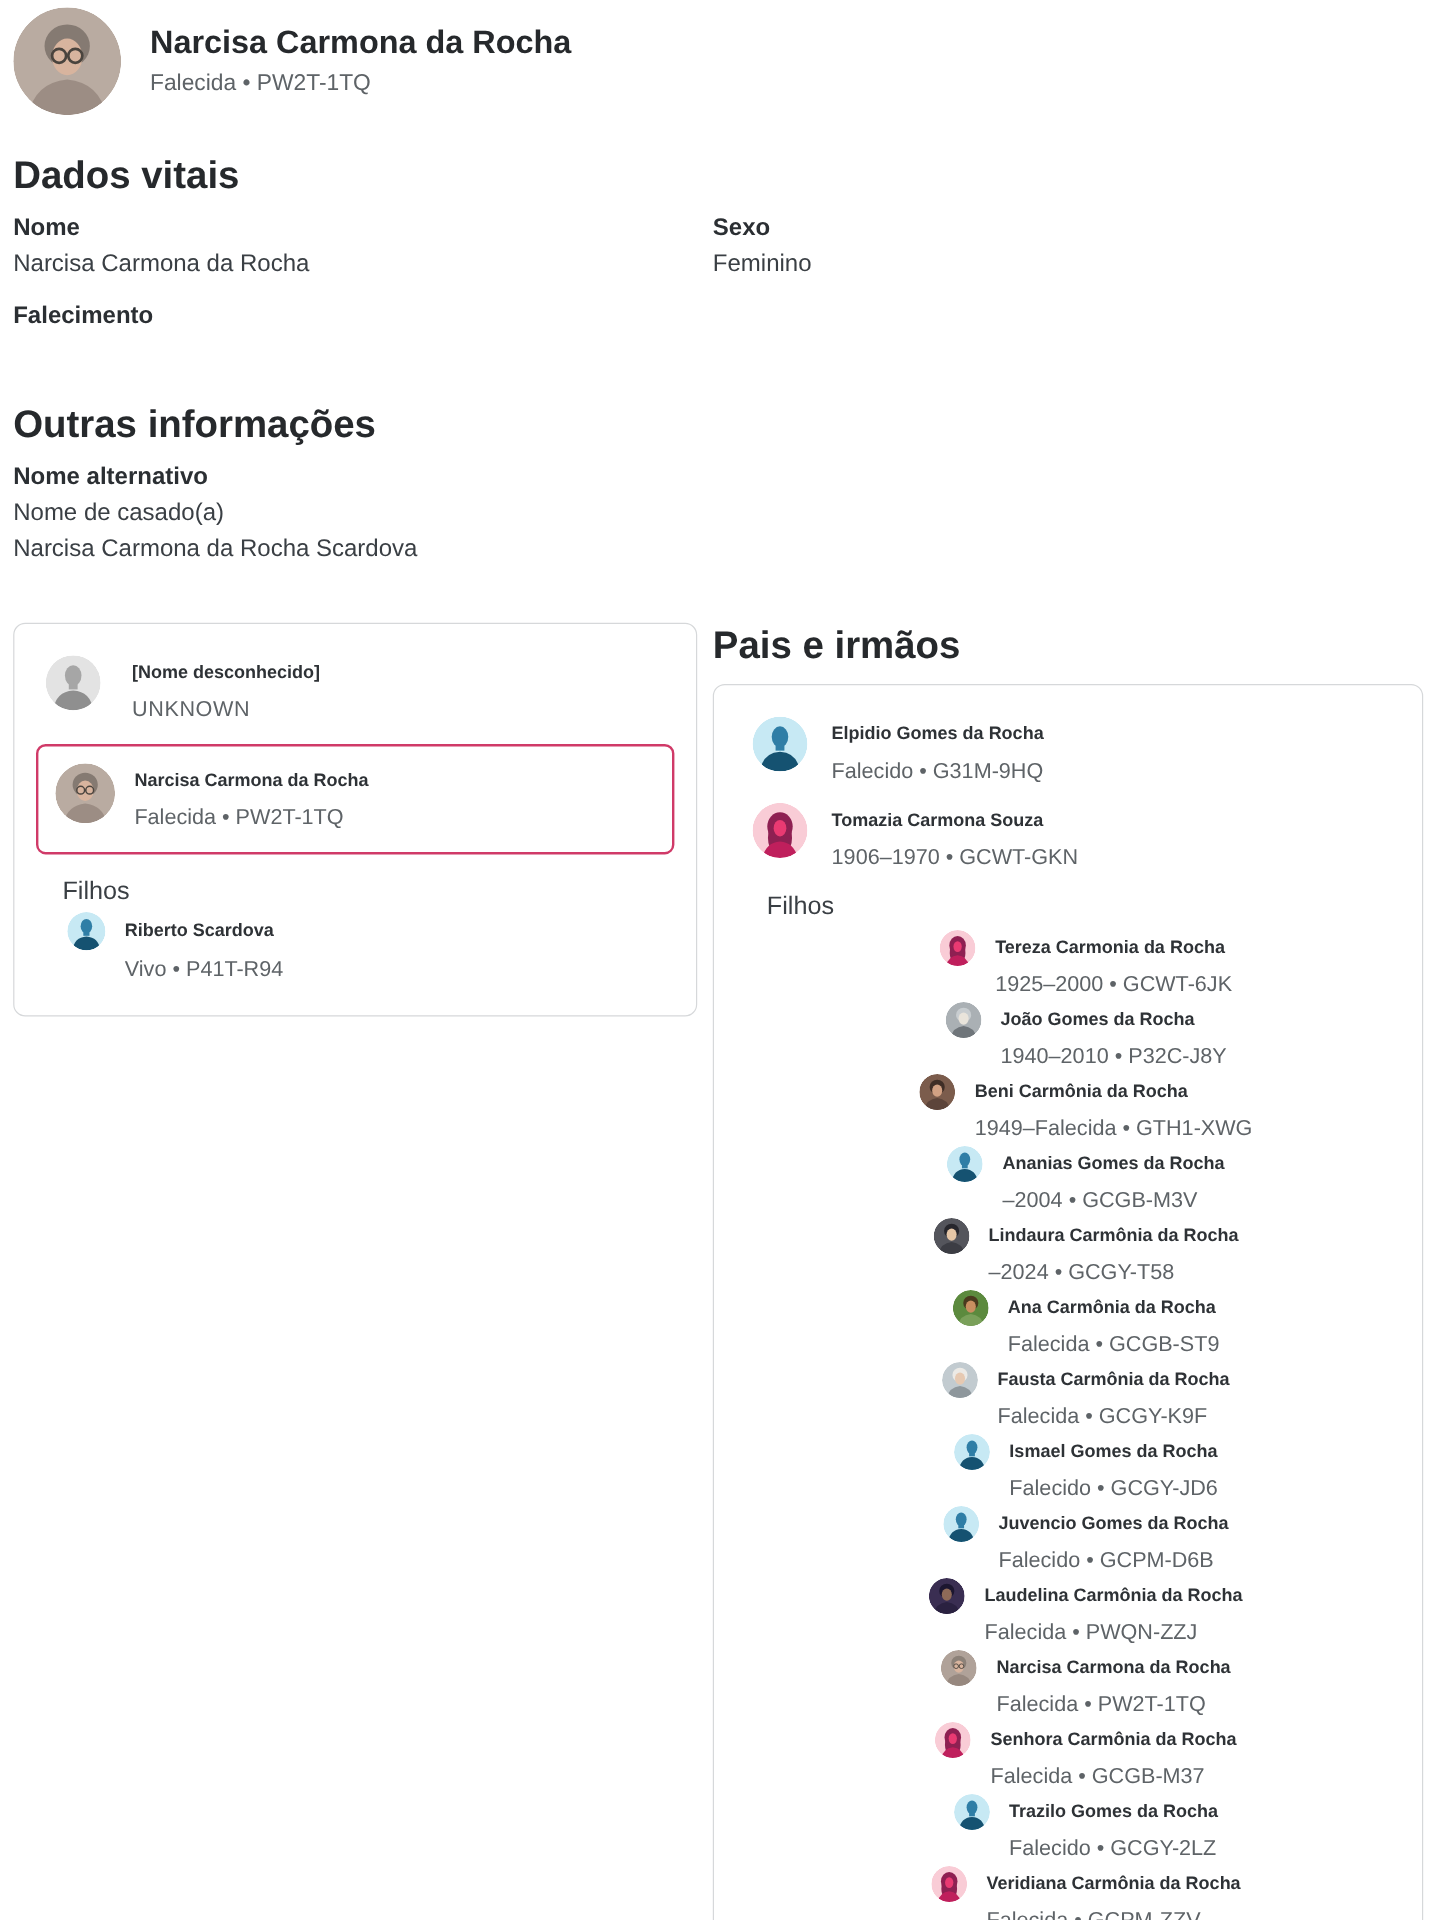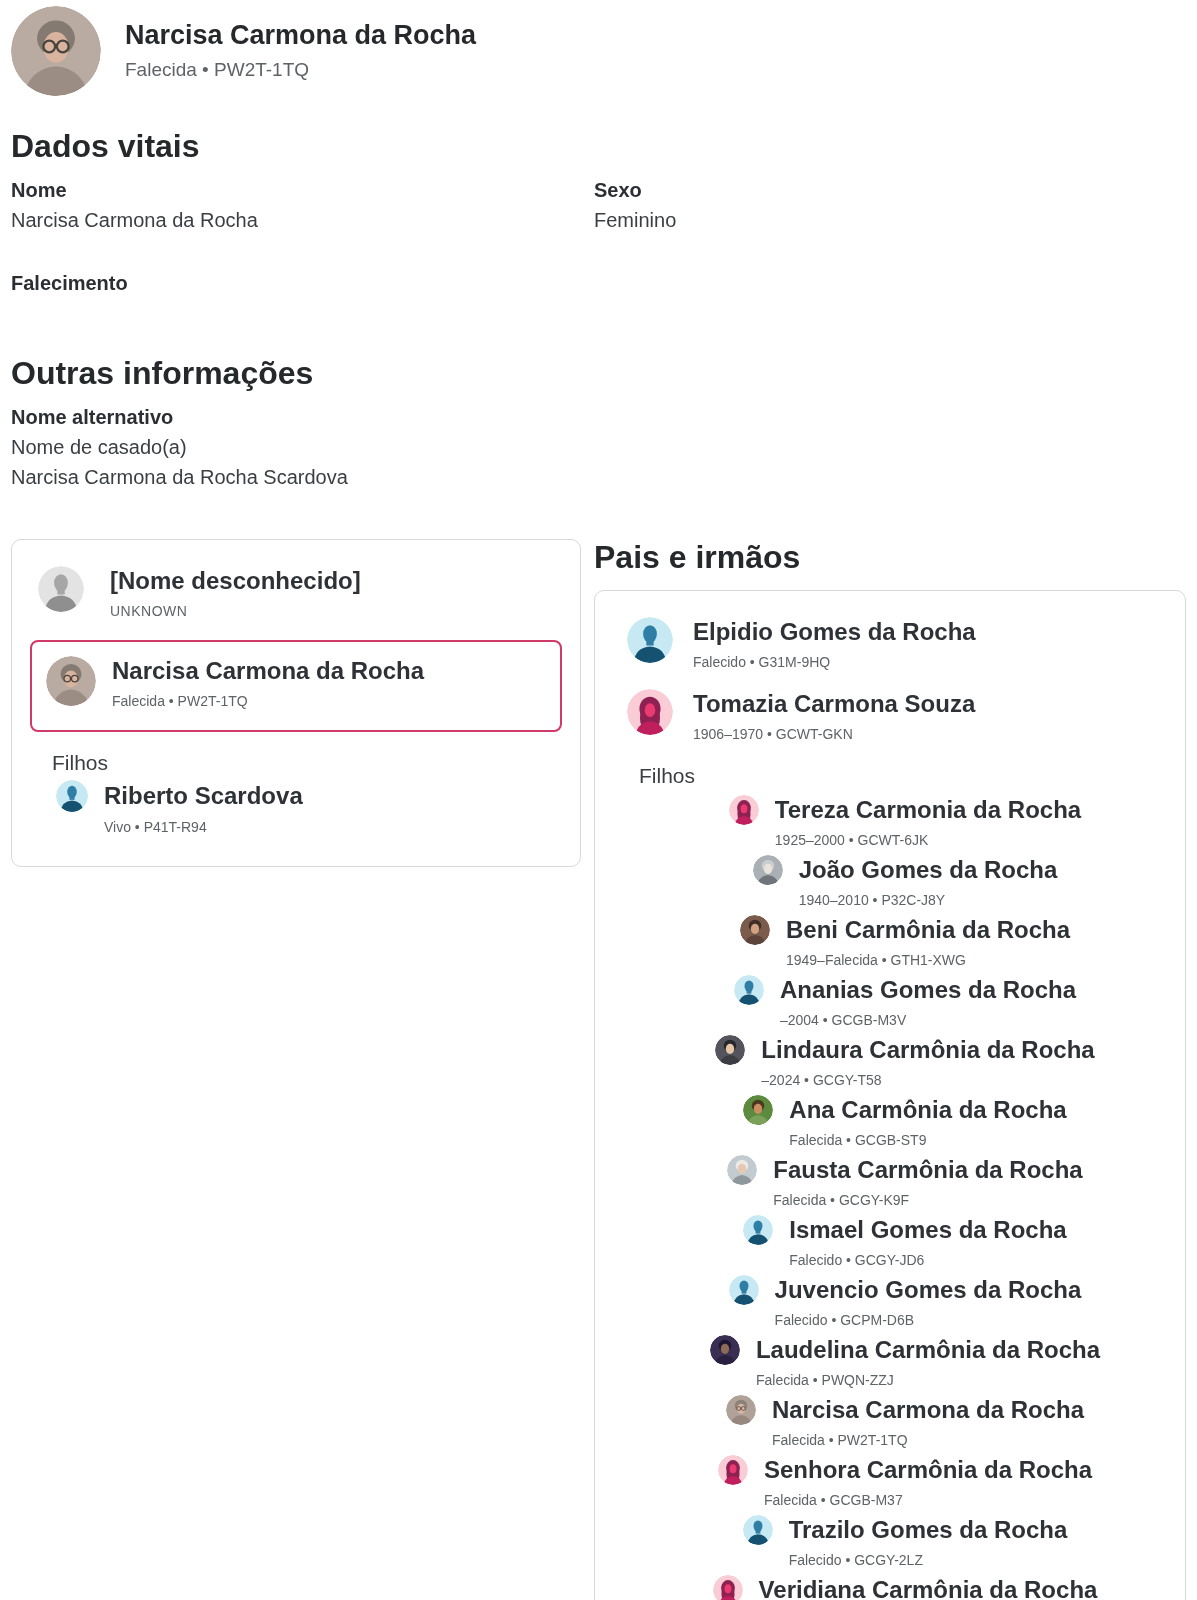--- a/index.html
+++ b/index.html
@@ -14,46 +14,46 @@
   .av50{width:50px;height:50px;}
   .av46{width:46px;height:46px;}
   .av32{width:32px;height:32px;}
   .av30{width:30px;height:30px;}
   .header-text h1{margin:0 0 8px 0;font-size:27px;line-height:1.1;color:#26292c;font-weight:700;}
   .header-sub{font-size:19px;color:#5e6367;}
 
   
   h2.section-title{font-size:32px;font-weight:700;color:#26292c;margin:0 0 14px 0;}
   .vitals{margin-top:32px;}
-  .vgrid{display:grid;grid-template-columns:583px 1fr;row-gap:38px;}
+  .vgrid{display:grid;grid-template-columns:583px 1fr;row-gap:18px;}
   .flabel{font-size:20px;font-weight:700;color:#2b2f33;margin-bottom:4px;}
   .fvalue{font-size:20px;color:#3a3f44;line-height:1.4;min-height:10px;}
   .other-info{margin-top:46px;}
   .other-info .fvalue{margin-bottom:2px;}
 
   
   .columns{display:grid;grid-template-columns:570px 1fr;gap:13px;margin-top:48px;align-items:start;}
   .card{border:1px solid #d6d8da;border-radius:10px;background:#fff;box-sizing:border-box;}
   .card-left{padding:26px 14px 24px 16px;}
   .card-right{padding:26px 16px 28px 22px;}
 
   .prow{display:flex;align-items:flex-start;}
   .ptext{min-width:0;}
-  .pname{font-size:24px;font-weight:700;color:#2e3236;line-height:30px;}
-  .psub{font-size:14px;color:#5e6367;line-height:30px;}
+  .pname{font-size:15px;font-weight:700;color:#2e3236;line-height:30px;}
+  .psub{font-size:18px;color:#5e6367;line-height:30px;}
 
   
   .spouse-row{margin:0 0 14px 10px;gap:26px;}
   .spouse-row .psub{letter-spacing:.5px;}
   .focus-box{border:2px solid #d03a68;border-radius:8px;padding:14px 14px;margin:0 4px 16px 2px;}
   .focus-box .prow{gap:16px;}
   .group-label{font-size:21px;color:#3a3f44;line-height:30px;}
   .children-label{margin-left:24px;margin-bottom:2px;}
   .child-row{margin-left:28px;gap:16px;}
-  .child-row .pname{line-height:32px;text-align:right;}
+  .child-row .pname{line-height:32px;}
 
   
   .parent-row{margin:0 0 12px 10px;gap:20px;}
   .siblings-label{margin-left:22px;margin-top:10px;margin-bottom:4px;}
   .sibling-row{margin-left:24px;gap:16px;justify-content:center;}
 </style>
 </head>
 <body>
 
 <div class="page">

